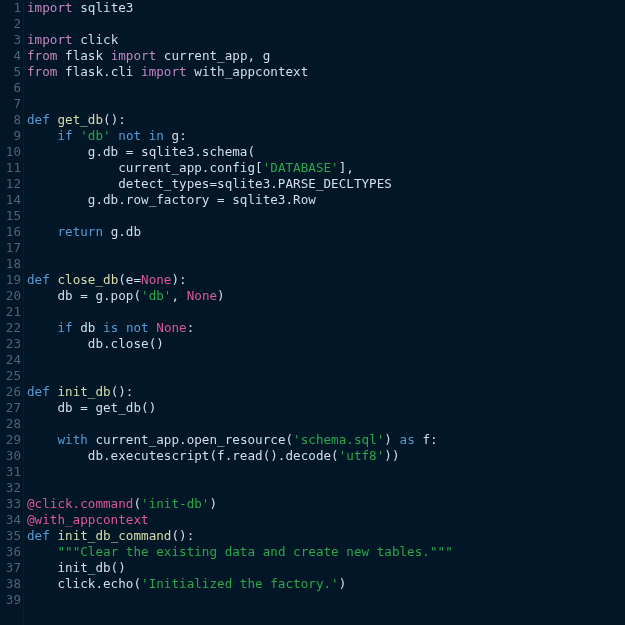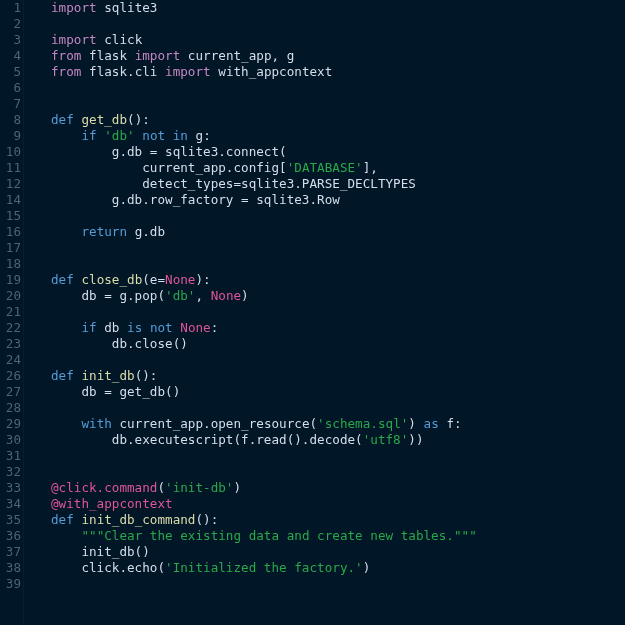--- a/index.html
+++ b/index.html
@@ -46,21 +46,20 @@
     color: #4b6479;
     padding-right: 0px;
     user-select: none;
   }
   .linecontent {
     flex: 1 1 auto;
     padding-left: 6px;
     color: #d6deeb;
     white-space: pre;
     letter-spacing: 0.02px;
-    margin-left: 24px;
   }
   
   .t-kw      { color: #569cd6; }   
   .t-imp     { color: #c586c0; }   
   .t-fn      { color: #dcdcaa; }   
   .t-str     { color: #2aa84a; }   
   .t-doc     { color: #2aa84a; }   
   .t-dec     { color: #e0559a; }   
   .t-none    { color: #e0559a; }   
   .t-id      { color: #d6deeb; }   
@@ -73,34 +72,35 @@
   <div class="code-lines">
       <div class="line"><div class="lineno">1</div><div class="linecontent"><span class="t-imp">import</span><span class="t-id"> sqlite3</span></div></div>
       <div class="line"><div class="lineno">2</div><div class="linecontent"></div></div>
       <div class="line"><div class="lineno">3</div><div class="linecontent"><span class="t-imp">import</span><span class="t-id"> click</span></div></div>
       <div class="line"><div class="lineno">4</div><div class="linecontent"><span class="t-imp">from</span><span class="t-id"> flask </span><span class="t-imp">import</span><span class="t-id"> current_app, g</span></div></div>
       <div class="line"><div class="lineno">5</div><div class="linecontent"><span class="t-imp">from</span><span class="t-id"> flask.cli </span><span class="t-imp">import</span><span class="t-id"> with_appcontext</span></div></div>
       <div class="line"><div class="lineno">6</div><div class="linecontent"></div></div>
       <div class="line"><div class="lineno">7</div><div class="linecontent"></div></div>
       <div class="line"><div class="lineno">8</div><div class="linecontent"><span class="t-kw">def</span><span class="t-id"> </span><span class="t-fn">get_db</span><span class="t-id">():</span></div></div>
       <div class="line"><div class="lineno">9</div><div class="linecontent"><span class="t-id">    </span><span class="t-kw">if</span><span class="t-id"> </span><span class="t-str">'db'</span><span class="t-id"> </span><span class="t-kw">not</span><span class="t-id"> </span><span class="t-kw">in</span><span class="t-id"> g:</span></div></div>
-      <div class="line"><div class="lineno">10</div><div class="linecontent"><span class="t-id">        g.db = sqlite3.connect(</span></div></div>
+      <div class="line"><div class="lineno">10</div><div class="linecontent"><span class="t-id">        g.db = sqlite3.schema(</span></div></div>
       <div class="line"><div class="lineno">11</div><div class="linecontent"><span class="t-id">            current_app.config[</span><span class="t-str">'DATABASE'</span><span class="t-id">],</span></div></div>
       <div class="line"><div class="lineno">12</div><div class="linecontent"><span class="t-id">            detect_types=sqlite3.PARSE_DECLTYPES</span></div></div>
       <div class="line"><div class="lineno">14</div><div class="linecontent"><span class="t-id">        g.db.row_factory = sqlite3.Row</span></div></div>
       <div class="line"><div class="lineno">15</div><div class="linecontent"></div></div>
       <div class="line"><div class="lineno">16</div><div class="linecontent"><span class="t-id">    </span><span class="t-kw">return</span><span class="t-id"> g.db</span></div></div>
       <div class="line"><div class="lineno">17</div><div class="linecontent"></div></div>
       <div class="line"><div class="lineno">18</div><div class="linecontent"></div></div>
       <div class="line"><div class="lineno">19</div><div class="linecontent"><span class="t-kw">def</span><span class="t-id"> </span><span class="t-fn">close_db</span><span class="t-id">(e=</span><span class="t-none">None</span><span class="t-id">):</span></div></div>
       <div class="line"><div class="lineno">20</div><div class="linecontent"><span class="t-id">    db = g.pop(</span><span class="t-str">'db'</span><span class="t-id">, </span><span class="t-none">None</span><span class="t-id">)</span></div></div>
       <div class="line"><div class="lineno">21</div><div class="linecontent"></div></div>
       <div class="line"><div class="lineno">22</div><div class="linecontent"><span class="t-id">    </span><span class="t-kw">if</span><span class="t-id"> db </span><span class="t-kw">is</span><span class="t-id"> </span><span class="t-kw">not</span><span class="t-id"> </span><span class="t-none">None</span><span class="t-id">:</span></div></div>
       <div class="line"><div class="lineno">23</div><div class="linecontent"><span class="t-id">        db.close()</span></div></div>
       <div class="line"><div class="lineno">24</div><div class="linecontent"></div></div>
+      <div class="line"><div class="lineno">25</div><div class="linecontent"></div></div>
       <div class="line"><div class="lineno">26</div><div class="linecontent"><span class="t-kw">def</span><span class="t-id"> </span><span class="t-fn">init_db</span><span class="t-id">():</span></div></div>
       <div class="line"><div class="lineno">27</div><div class="linecontent"><span class="t-id">    db = get_db()</span></div></div>
       <div class="line"><div class="lineno">28</div><div class="linecontent"></div></div>
       <div class="line"><div class="lineno">29</div><div class="linecontent"><span class="t-id">    </span><span class="t-kw">with</span><span class="t-id"> current_app.open_resource(</span><span class="t-str">'schema.sql'</span><span class="t-id">) </span><span class="t-kw">as</span><span class="t-id"> f:</span></div></div>
       <div class="line"><div class="lineno">30</div><div class="linecontent"><span class="t-id">        db.executescript(f.read().decode(</span><span class="t-str">'utf8'</span><span class="t-id">))</span></div></div>
       <div class="line"><div class="lineno">31</div><div class="linecontent"></div></div>
       <div class="line"><div class="lineno">32</div><div class="linecontent"></div></div>
       <div class="line"><div class="lineno">33</div><div class="linecontent"><span class="t-dec">@click.command</span><span class="t-id">(</span><span class="t-str">'init-db'</span><span class="t-id">)</span></div></div>
       <div class="line"><div class="lineno">34</div><div class="linecontent"><span class="t-dec">@with_appcontext</span></div></div>
       <div class="line"><div class="lineno">35</div><div class="linecontent"><span class="t-kw">def</span><span class="t-id"> </span><span class="t-fn">init_db_command</span><span class="t-id">():</span></div></div>

